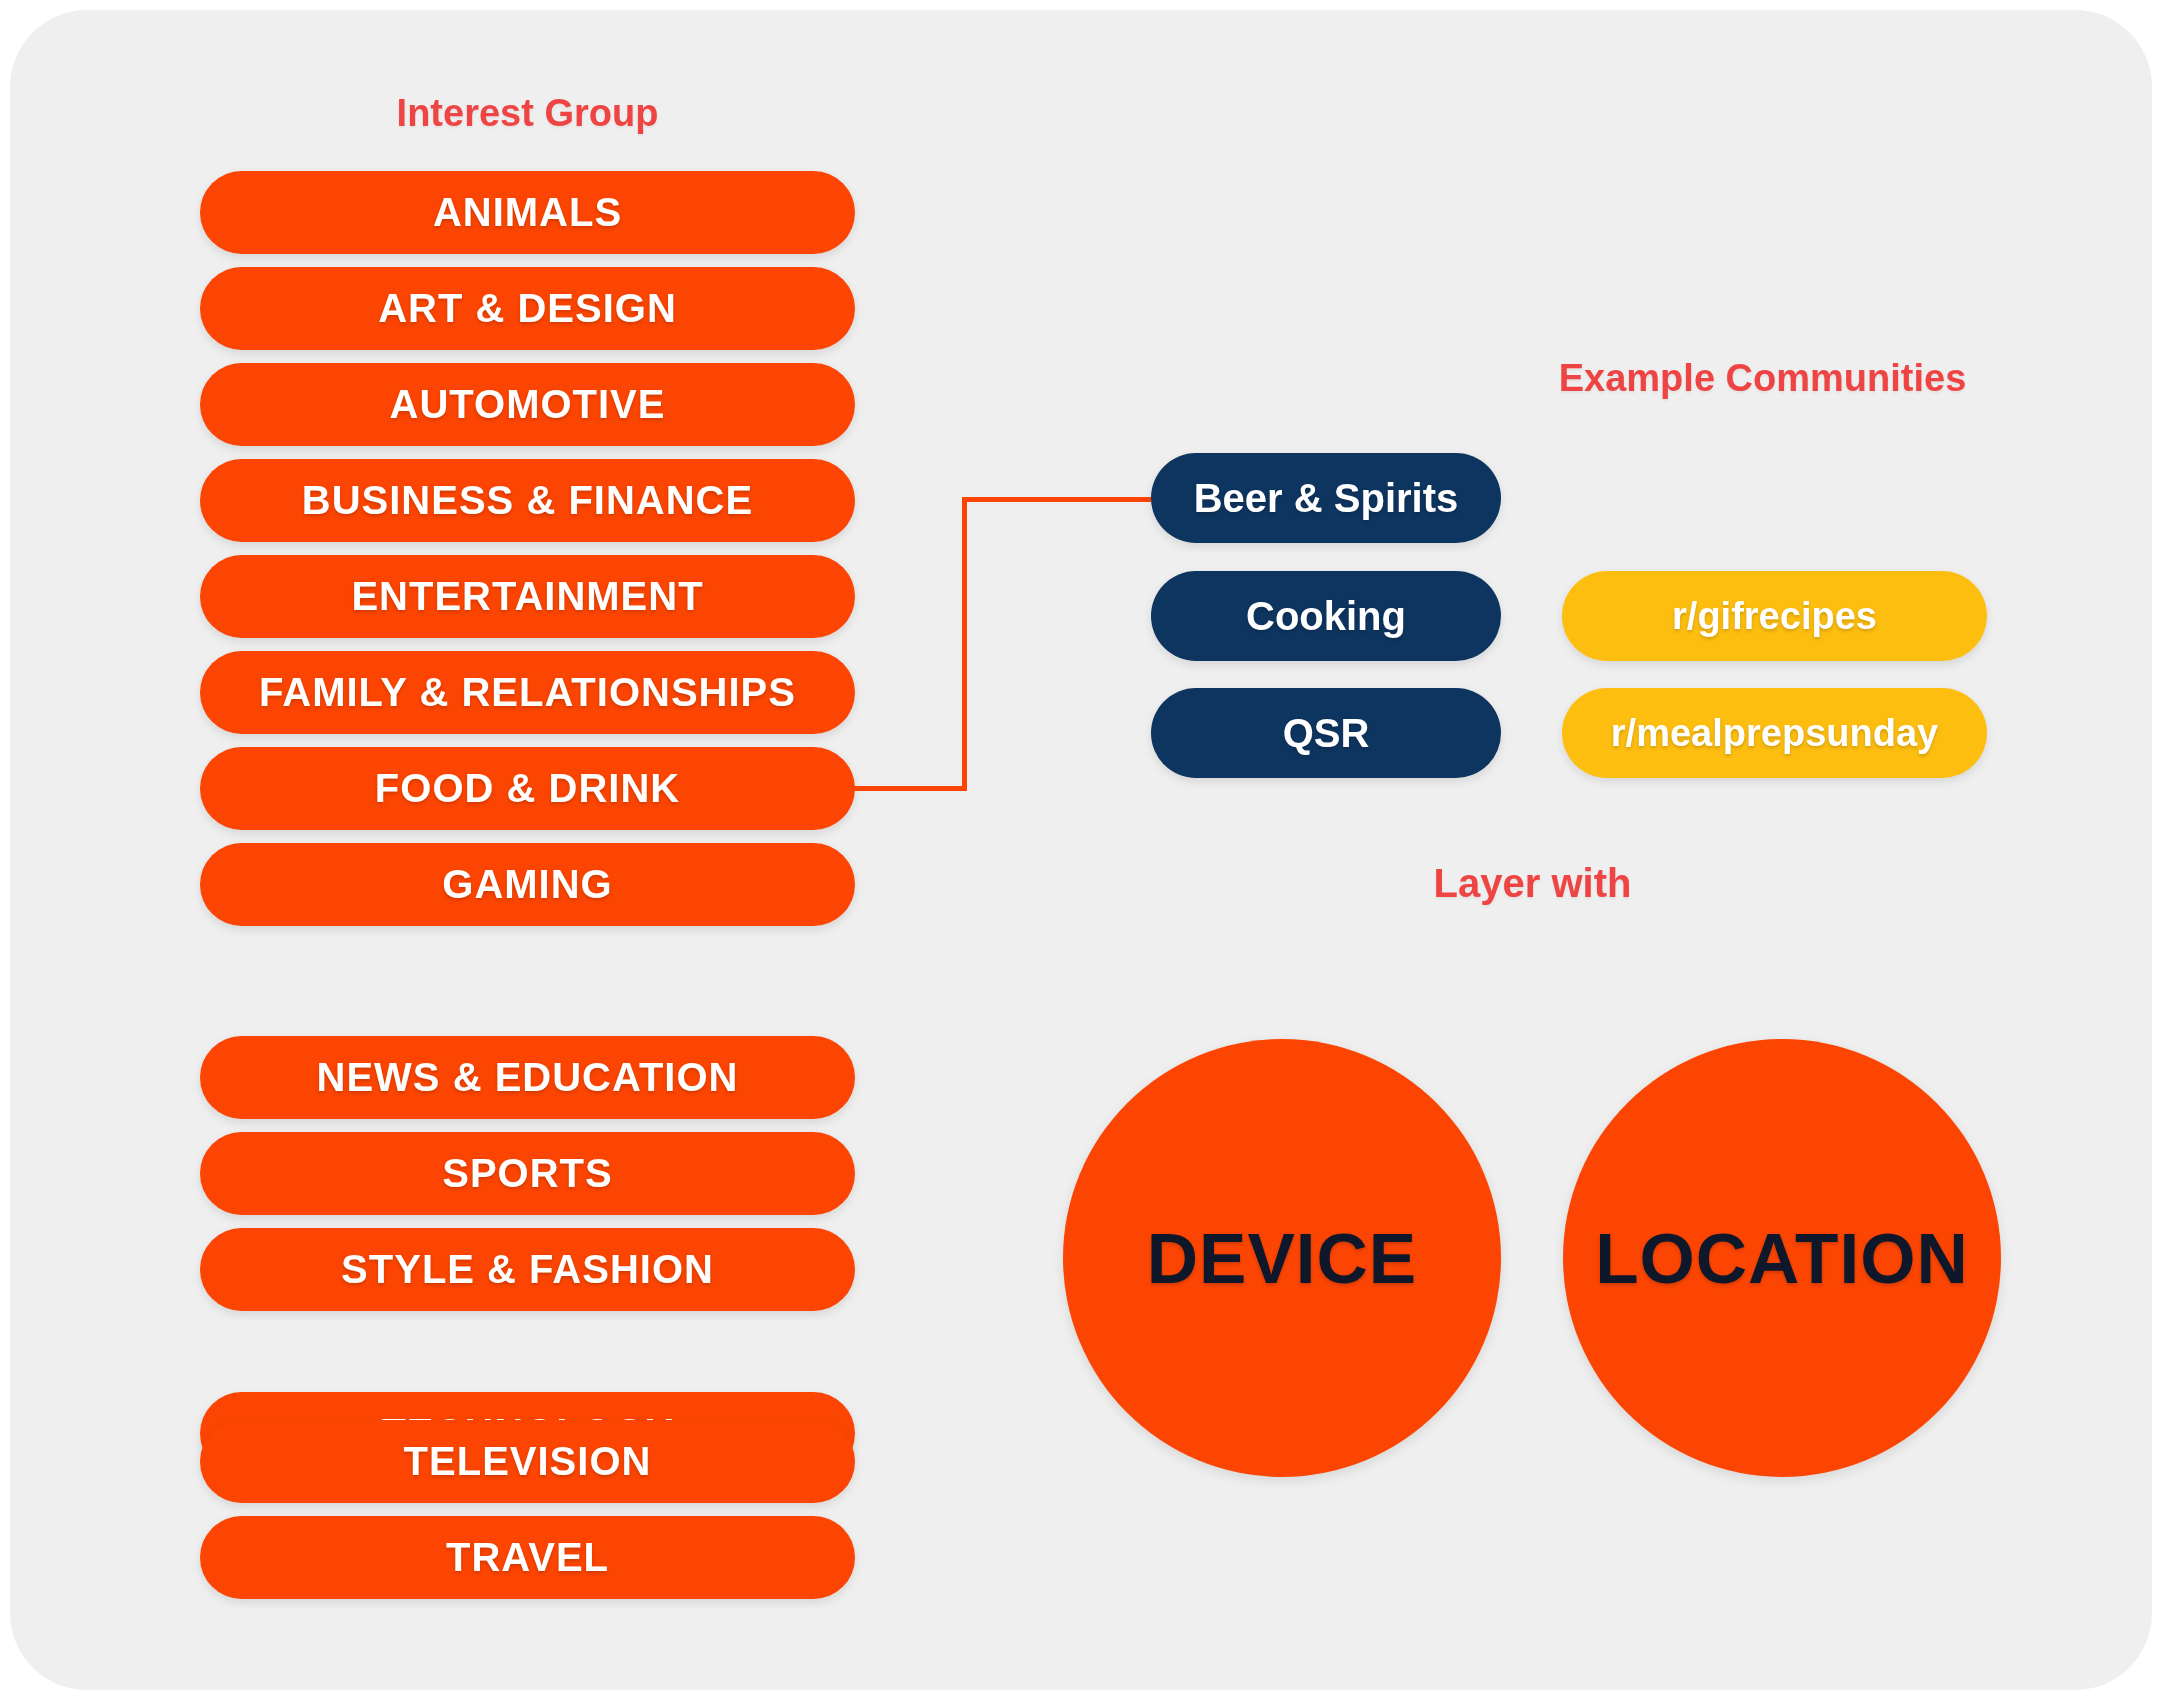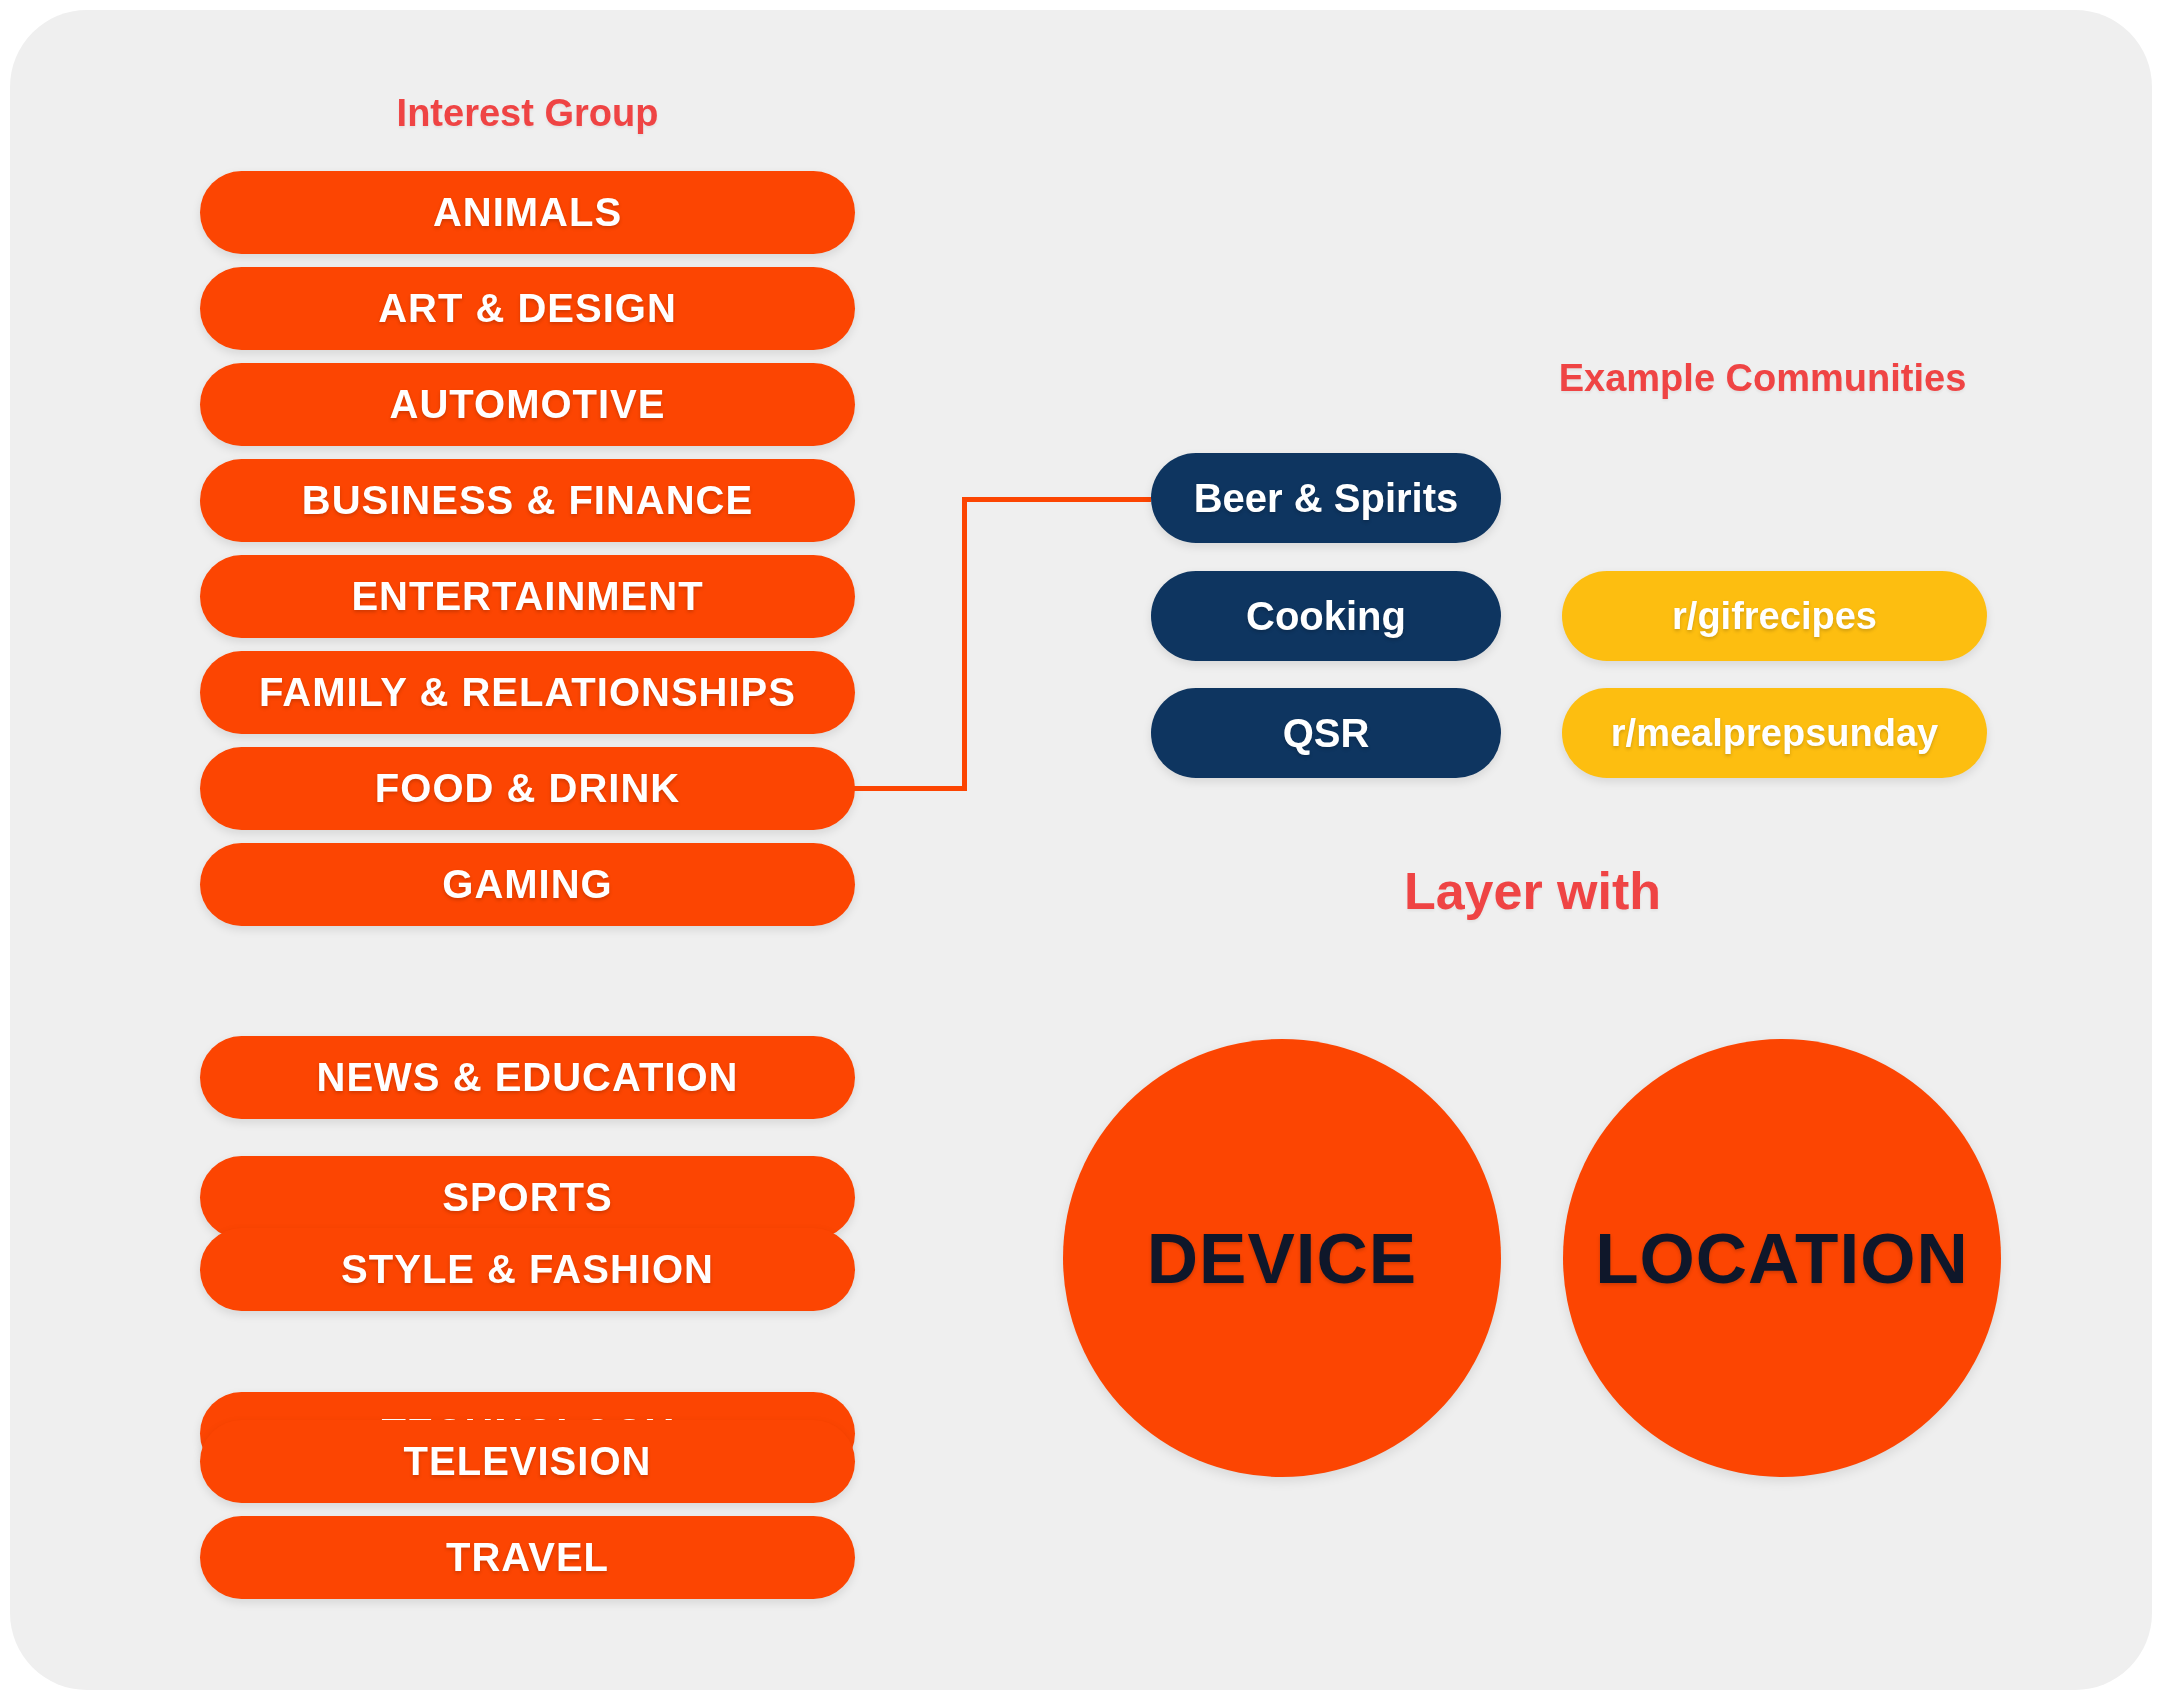--- a/index.html
+++ b/index.html
@@ -26,21 +26,21 @@
     border-radius: 77px;
   }
   .heading {
     position: absolute;
     color: #ef4444;
     text-align: center;
     text-shadow: 0 1.9px 2.9px rgba(0,0,0,0.06);
   }
   #interest-title { left: 200px; top: 92px; width: 655px; font-size: 38px; }
   #communities-title { left: 1550px; top: 354px; width: 425px; font-size: 38px; line-height: 48px; }
-  #layer-title { left: 1064px; top: 861px; width: 937px; font-size: 52px; }
+  #layer-title { left: 1064px; top: 861px; width: 937px; font-size: 40px; }
 
   .pill {
     position: absolute;
     display: flex;
     align-items: center;
     justify-content: center;
     color: #ffffff;
     border-radius: 58px;
     box-shadow: 0 3.8px 9.6px rgba(0,0,0,0.10);
     text-shadow: 0 1.9px 3.8px rgba(0,0,0,0.18);
@@ -101,21 +101,21 @@
 
   <div class="pill interest" style="top:171px">ANIMALS</div>
   <div class="pill interest" style="top:267px">ART &amp; DESIGN</div>
   <div class="pill interest" style="top:363px">AUTOMOTIVE</div>
   <div class="pill interest" style="top:459px">BUSINESS &amp; FINANCE</div>
   <div class="pill interest" style="top:555px">ENTERTAINMENT</div>
   <div class="pill interest" style="top:651px">FAMILY &amp; RELATIONSHIPS</div>
   <div class="pill interest" style="top:747px">FOOD &amp; DRINK</div>
   <div class="pill interest" style="top:843px">GAMING</div>
   <div class="pill interest" style="top:1036px">NEWS &amp; EDUCATION</div>
-  <div class="pill interest" style="top:1156px">SPORTS</div>
+  <div class="pill interest" style="top:1132px">SPORTS</div>
   <div class="pill interest" style="top:1228px">STYLE &amp; FASHION</div>
   <div class="pill interest" style="top:1392px">TECHNOLOGY</div>
   <div class="pill interest" style="top:1420px">TELEVISION</div>
   <div class="pill interest" style="top:1516px">TRAVEL</div>
 
   <div class="connector" style="left:853px;  top:786px; width:113px; height:4.8px;"></div>
   <div class="connector" style="left:962px; top:497px; width:4.8px;   height:294px;"></div>
   <div class="connector" style="left:962px; top:497px; width:189px; height:4.8px;"></div>
 
   <div class="pill sub" style="top:571px">Cooking</div>

